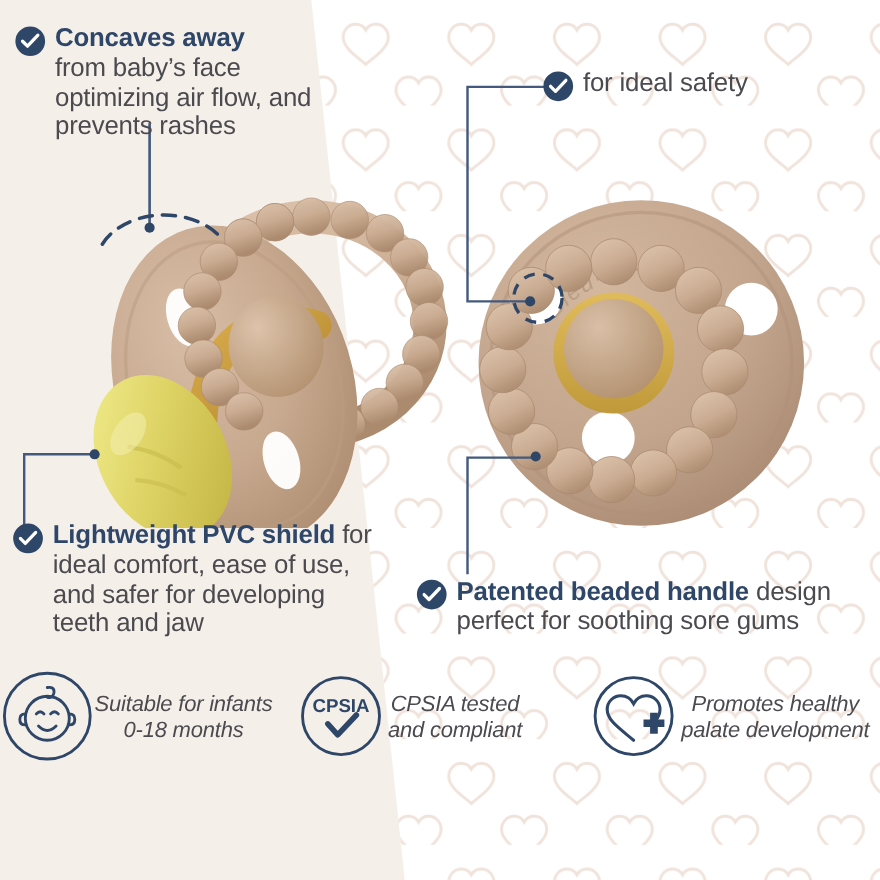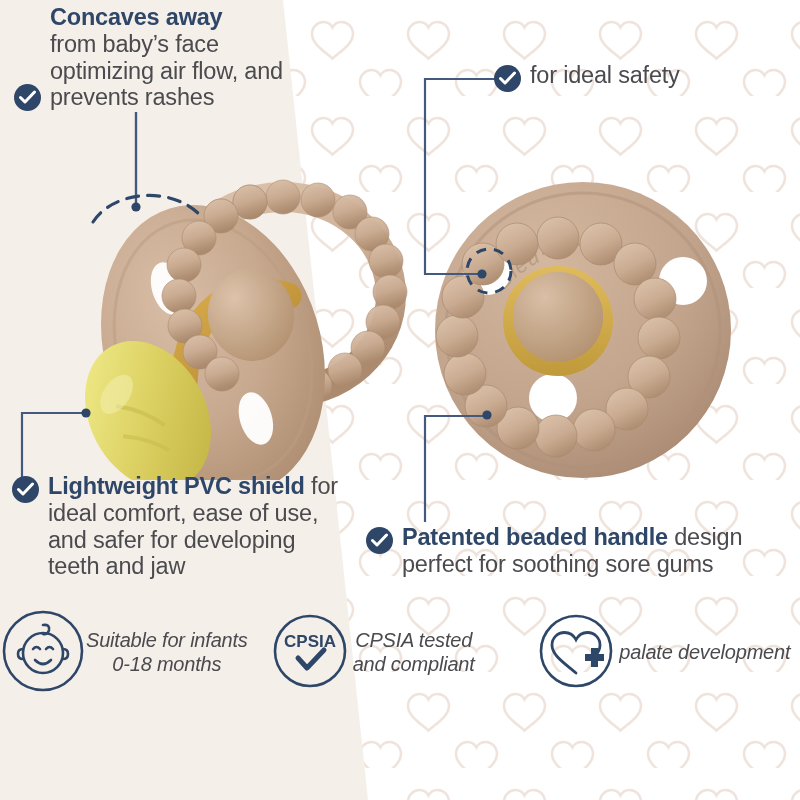--- a/index.html
+++ b/index.html
@@ -225,21 +225,21 @@
       <circle cx="489" cy="271" r="22" fill="none" stroke="#2e4668" stroke-width="3" stroke-dasharray="10 8"></circle>
 
       <polyline points="84,413 22,413 22,478" stroke-width="2.2"></polyline>
       <circle cx="86" cy="413" r="4.6" fill="#2e4668" stroke="none"></circle>
 
       <polyline points="485,416 425,416 425,522" stroke-width="2.2"></polyline>
       <circle cx="487" cy="415" r="4.6" fill="#2e4668" stroke="none"></circle>
     </g>
   </svg>
 
-  <div class="callout" style="left:14px;top:4px;align-items:flex-end;">
+  <div class="callout" style="left:14px;top:21px;">
     <span class="check">
       <svg width="17" height="15" viewBox="0 0 17 15">
           <path d="M1.5 7.5 L6 12 L15.5 2" fill="none" stroke="#ffffff" stroke-width="3" stroke-linecap="round" stroke-linejoin="round"></path>
         </svg>
     </span>
     <span class="ctext">
       <span class="ln"><b>Concaves away</b></span>
       <span class="ln">from baby’s face</span>
       <span class="ln">optimizing air flow, and</span>
       <span class="ln">prevents rashes</span>
@@ -264,21 +264,21 @@
         </svg>
     </span>
     <span class="ctext">
       <span class="ln"><b>Lightweight PVC shield</b><span> for</span></span>
       <span class="ln">ideal comfort, ease of use,</span>
       <span class="ln">and safer for developing</span>
       <span class="ln">teeth and jaw</span>
     </span>
   </div>
 
-  <div class="callout" style="left:366px;top:524px;">
+  <div class="callout" style="left:379px;top:524px;">
     <span class="check">
       <svg width="17" height="15" viewBox="0 0 17 15">
           <path d="M1.5 7.5 L6 12 L15.5 2" fill="none" stroke="#ffffff" stroke-width="3" stroke-linecap="round" stroke-linejoin="round"></path>
         </svg>
     </span>
     <span class="ctext">
       <span class="ln"><b>Patented beaded handle</b><span> design</span></span>
       <span class="ln">perfect for soothing sore gums</span>
     </span>
   </div>
@@ -315,19 +315,20 @@
     </div>
 
     <div class="badge">
       <svg class="badge-icon" viewBox="0 0 86 86" aria-hidden="true">
         <circle cx="43" cy="43" r="35" fill="none" stroke="#2e4668" stroke-width="2.6"></circle>
         <path d="M43 65 C30 54 19 47 19 37 c0-7 5.5-12.5 12.5-12.5 c5 0 9.2 2.9 11.5 7.2
                  c2.3-4.3 6.5-7.2 11.5-7.2 C61.5 24.5 67 30 67 37 c0 4.2-1.9 7.8-4.8 11.2" fill="none" stroke="#2e4668" stroke-width="2.8" stroke-linecap="round"></path>
         <path d="M58 40 h7 v6 h6 v7 h-6 v6 h-7 v-6 h-6 v-7 h6 z" fill="#2e4668"></path>
       </svg>
       <span class="badge-label">
+        <span class="ln">Promotes healthy</span>
         <span class="ln">palate development</span>
       </span>
     </div>
 
   </div>
 
 </div>
 
 </body></html>

